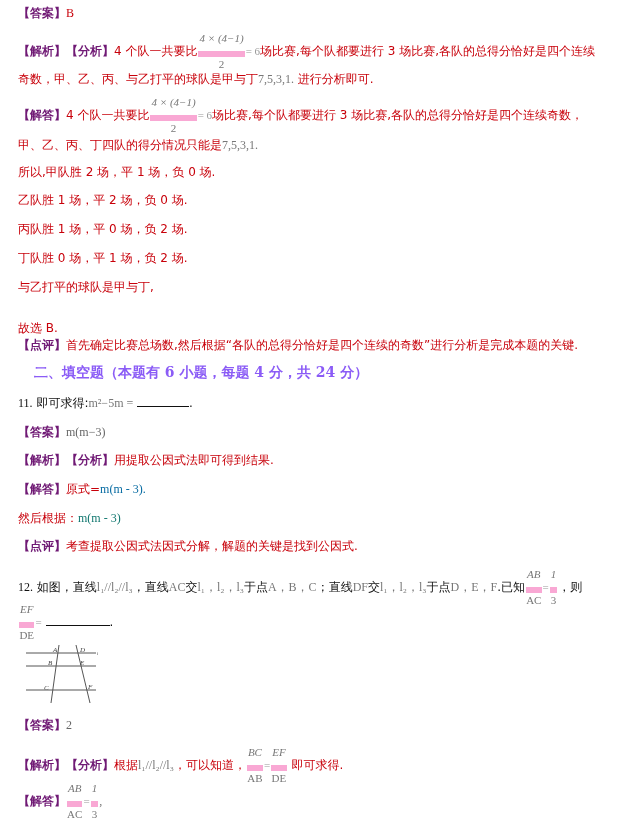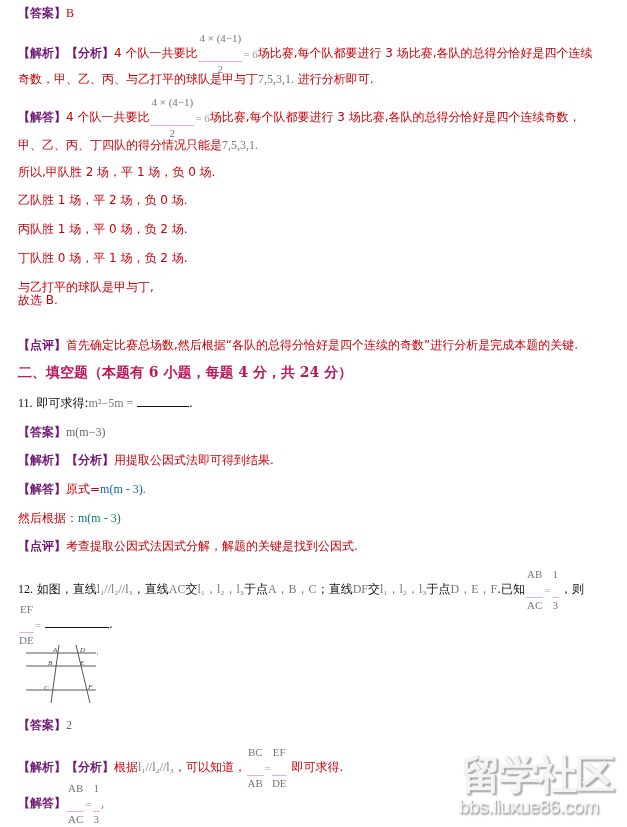--- a/index.html
+++ b/index.html
@@ -12,26 +12,26 @@
   .red { color: #c8000a; }
   .blk { color: #111111; }
   .gray { color: #777777; font-family: "Liberation Serif", "DejaVu Serif", serif; text-align: right; }
   .br { color: #701a75; font-weight: bold; }
   .num { font-family: "Liberation Serif", "DejaVu Serif", serif; }
   .frac {
     display: inline-block; vertical-align: middle; text-align: center;
     font-family: "Liberation Serif", "DejaVu Serif", serif; color: #777;
     font-size: 11px; line-height: 12px; margin: 0 1px;
   }
-  .frac .n { display: block; border-bottom: 1px solid #f9a8d4; padding: 0 1px 17px; }
+  .frac .n { display: block; border-bottom: 6px solid #f9a8d4; padding: 0 1px 7px; font-style: italic; }
   .frac .d { display: block; padding-top: 1px; }
   .eq { color: #999; font-family: "Liberation Serif", serif; font-size: 11px; vertical-align: middle; }
   .blank { display: inline-block; border-bottom: 1px solid #111; width: 52px; height: 10px; vertical-align: baseline; }
   .blank.long { width: 64px; }
-  .h2 { font-weight: bold; font-size: 14px; color: #be185d; font-family: "DejaVu Serif", "Liberation Serif", serif; }
+  .h2 { font-weight: bold; font-size: 14px; color: #8b5cf6; font-family: "DejaVu Serif", "Liberation Serif", serif; margin-left: 16px; }
   .diagram { position: absolute; left: 18px; top: 645px; width: 80px; height: 60px; }
   .watermark { position: absolute; left: 455px; top: 752px; width: 168px; height: 70px; }
   .wm-title { position:absolute; left:6px; top:0; font-size:40px; font-weight:bold; color:#f4f4f4;
     text-shadow: 1px 1px 0 #b8b8b8, 2px 2px 2px #9a9a9a; letter-spacing:-2px; font-family:"DejaVu Sans", sans-serif; line-height:44px;}
   .wm-url { position:absolute; left:4px; top:44px; font-size:19px; color:#f4f4f4;
     text-shadow: 1px 1px 0 #b0b0b0, 1px 2px 2px #999; font-family:"Liberation Sans", sans-serif; letter-spacing:-0.5px;}
 </style>
 </head>
 <body>
 
@@ -51,21 +51,21 @@
 </div>
 <div class="line" style="top:137px">
   <span class="red">甲、乙、丙、丁四队的得分情况只能是</span><span class="gray">7,5,3,1.</span>
 </div>
 
 <div class="line red" style="top:164px">所以,甲队胜 2 场，平 1 场，负 0 场.</div>
 <div class="line red" style="top:192px">乙队胜 1 场，平 2 场，负 0 场.</div>
 <div class="line red" style="top:221px">丙队胜 1 场，平 0 场，负 2 场.</div>
 <div class="line red" style="top:250px">丁队胜 0 场，平 1 场，负 2 场.</div>
 <div class="line red" style="top:279px">与乙打平的球队是甲与丁,</div>
-<div class="line red" style="top:292px">故选 B.</div>
+<div class="line red" style="top:320px">故选 B.</div>
 
 <div class="line" style="top:337px">
   <span class="br">【点评】</span><span class="red">首先确定比赛总场数,然后根据“各队的总得分恰好是四个连续的奇数”进行分析是完成本题的关键.</span>
 </div>
 
 <div class="line h2" style="top:364px">二、填空题（本题有 6 小题，每题 4 分，共 24 分）</div>
 
 <div class="line blk" style="top:395px">
   <span class="num">11.</span> <span>即可求得:</span><span class="gray">m²−5m =</span> <span class="blank"></span>.
 </div>
@@ -116,15 +116,13 @@
   <span class="br">【答案】</span><span class="gray" style="color:#666">2</span>
 </div>
 <div class="line" style="top:746px; line-height:28px">
   <span class="br">【解析】【分析】</span><span class="red">根据</span><span class="gray">l₁//l₂//l₃</span><span class="red">，可以知道，</span><span class="frac"><span class="n">BC</span><span class="d">AB</span></span><span class="eq">=</span><span class="frac"><span class="n">EF</span><span class="d">DE</span></span><span class="red"> 即可求得.</span>
 </div>
 <div class="line" style="top:782px; line-height:28px">
   <span class="br">【解答】</span><span class="frac"><span class="n">AB</span><span class="d">AC</span></span><span class="eq">=</span><span class="frac"><span class="n">1</span><span class="d">3</span></span><span class="gray">,</span>
 </div>
 
 <div class="watermark">
-  <div class="wm-title">留学社区</div>
-  <div class="wm-url">bbs.liuxue86.com</div>
 </div>
 
 </body></html>

